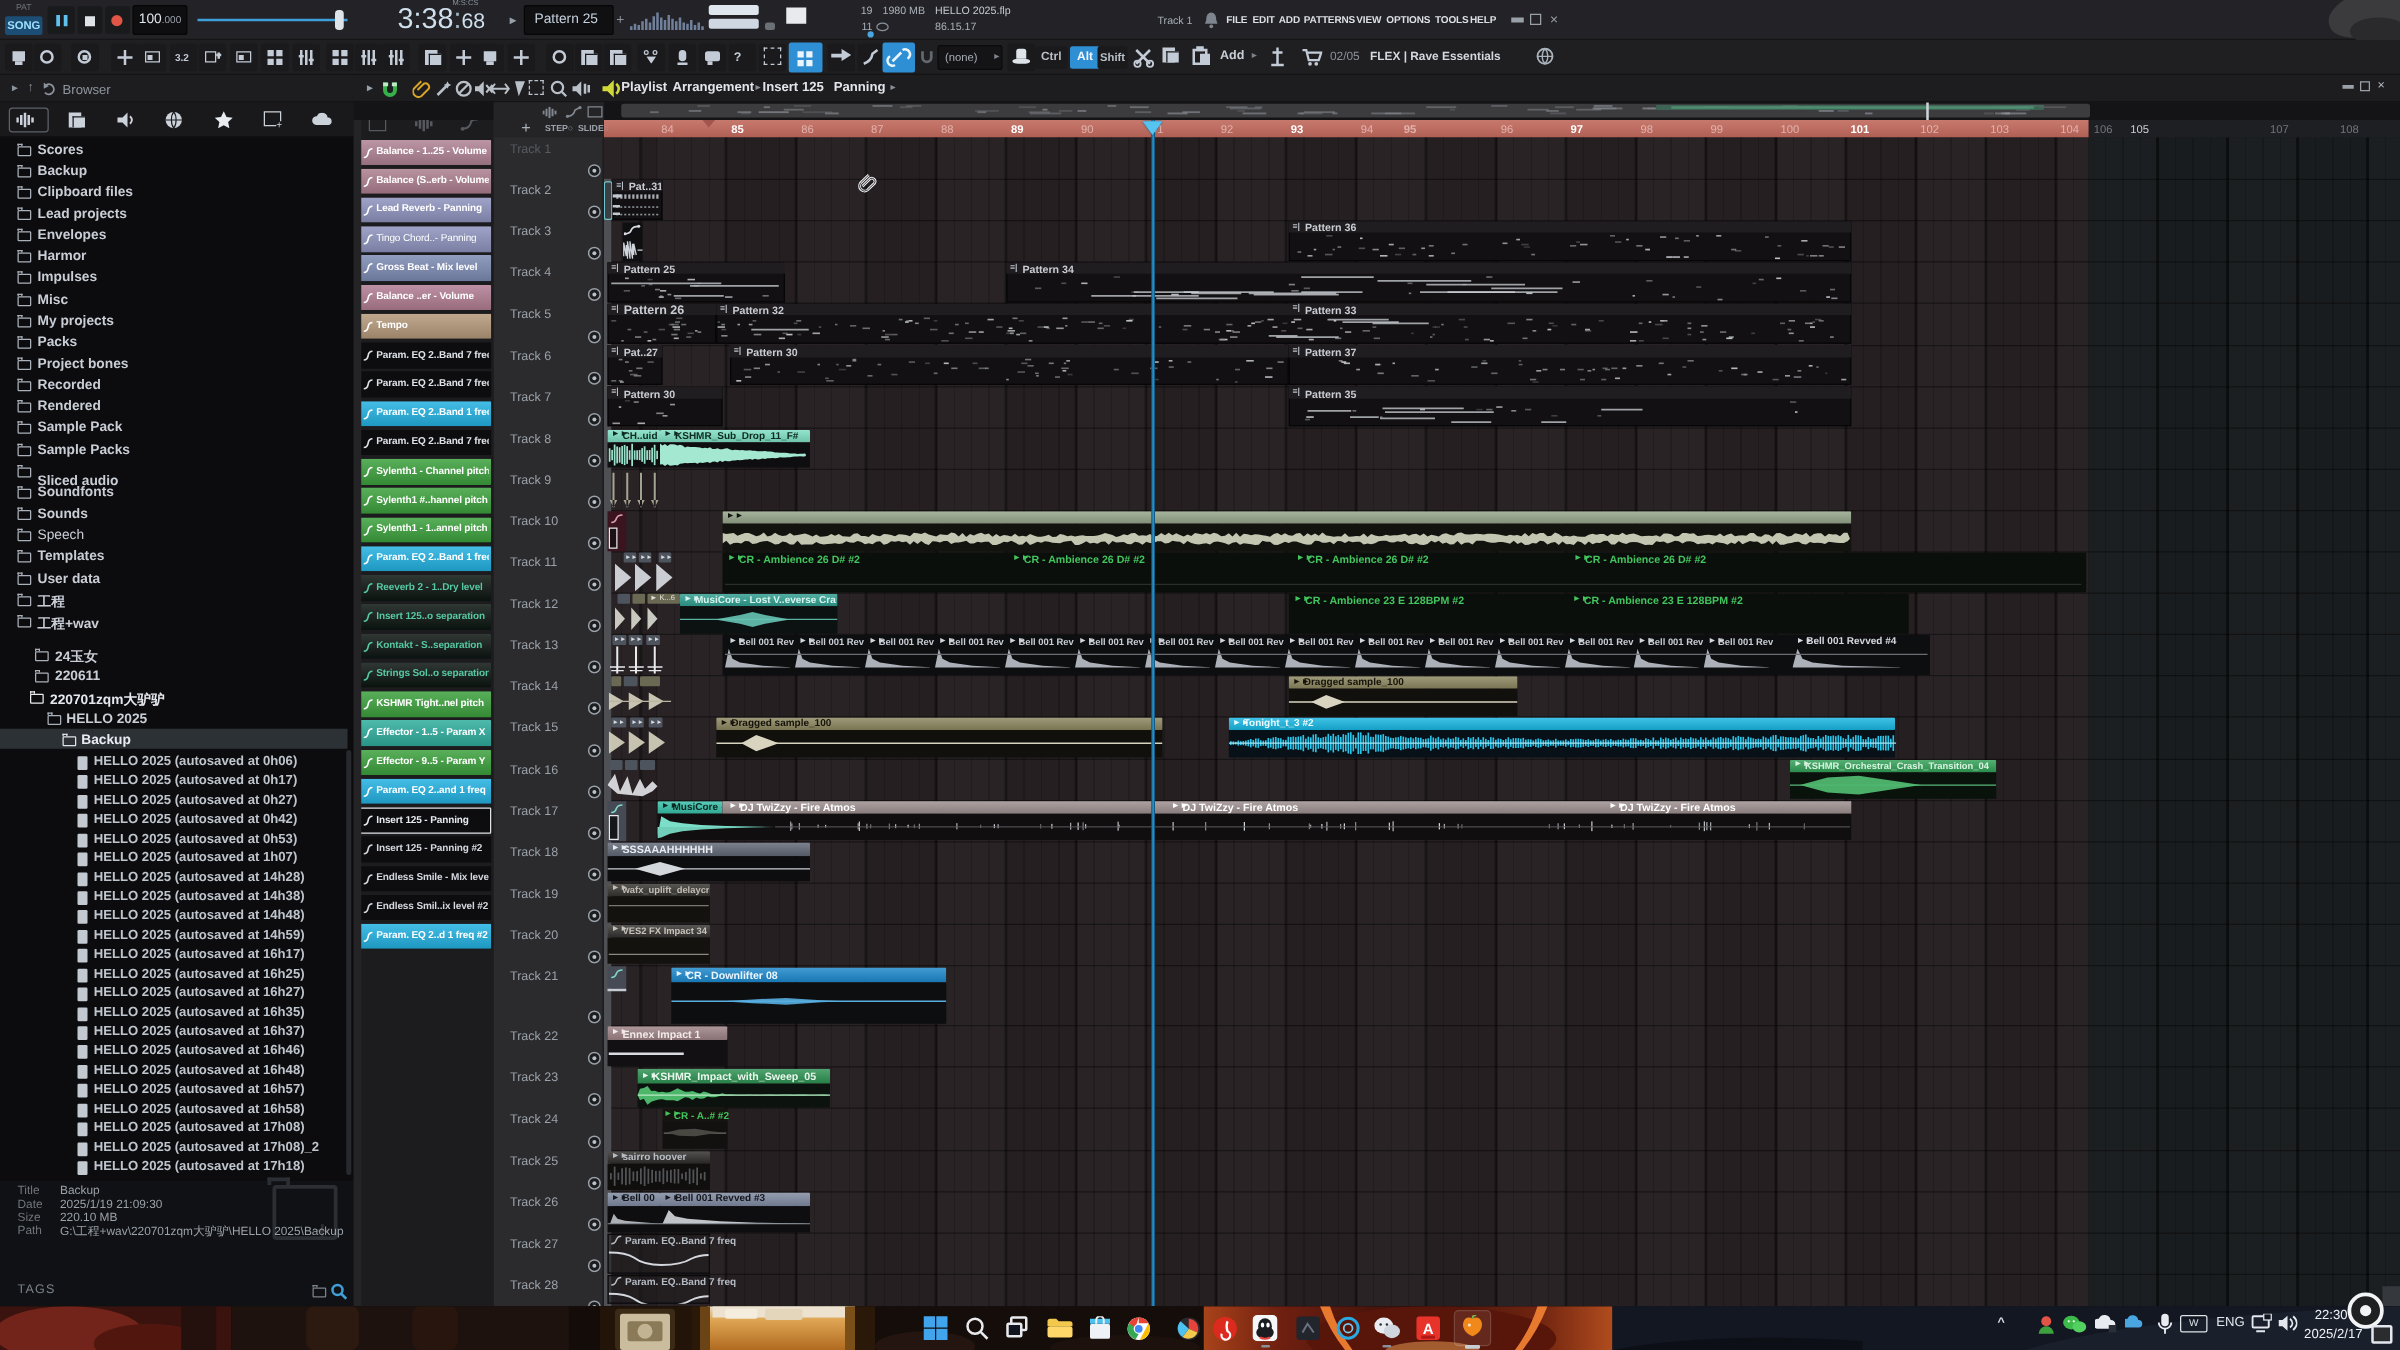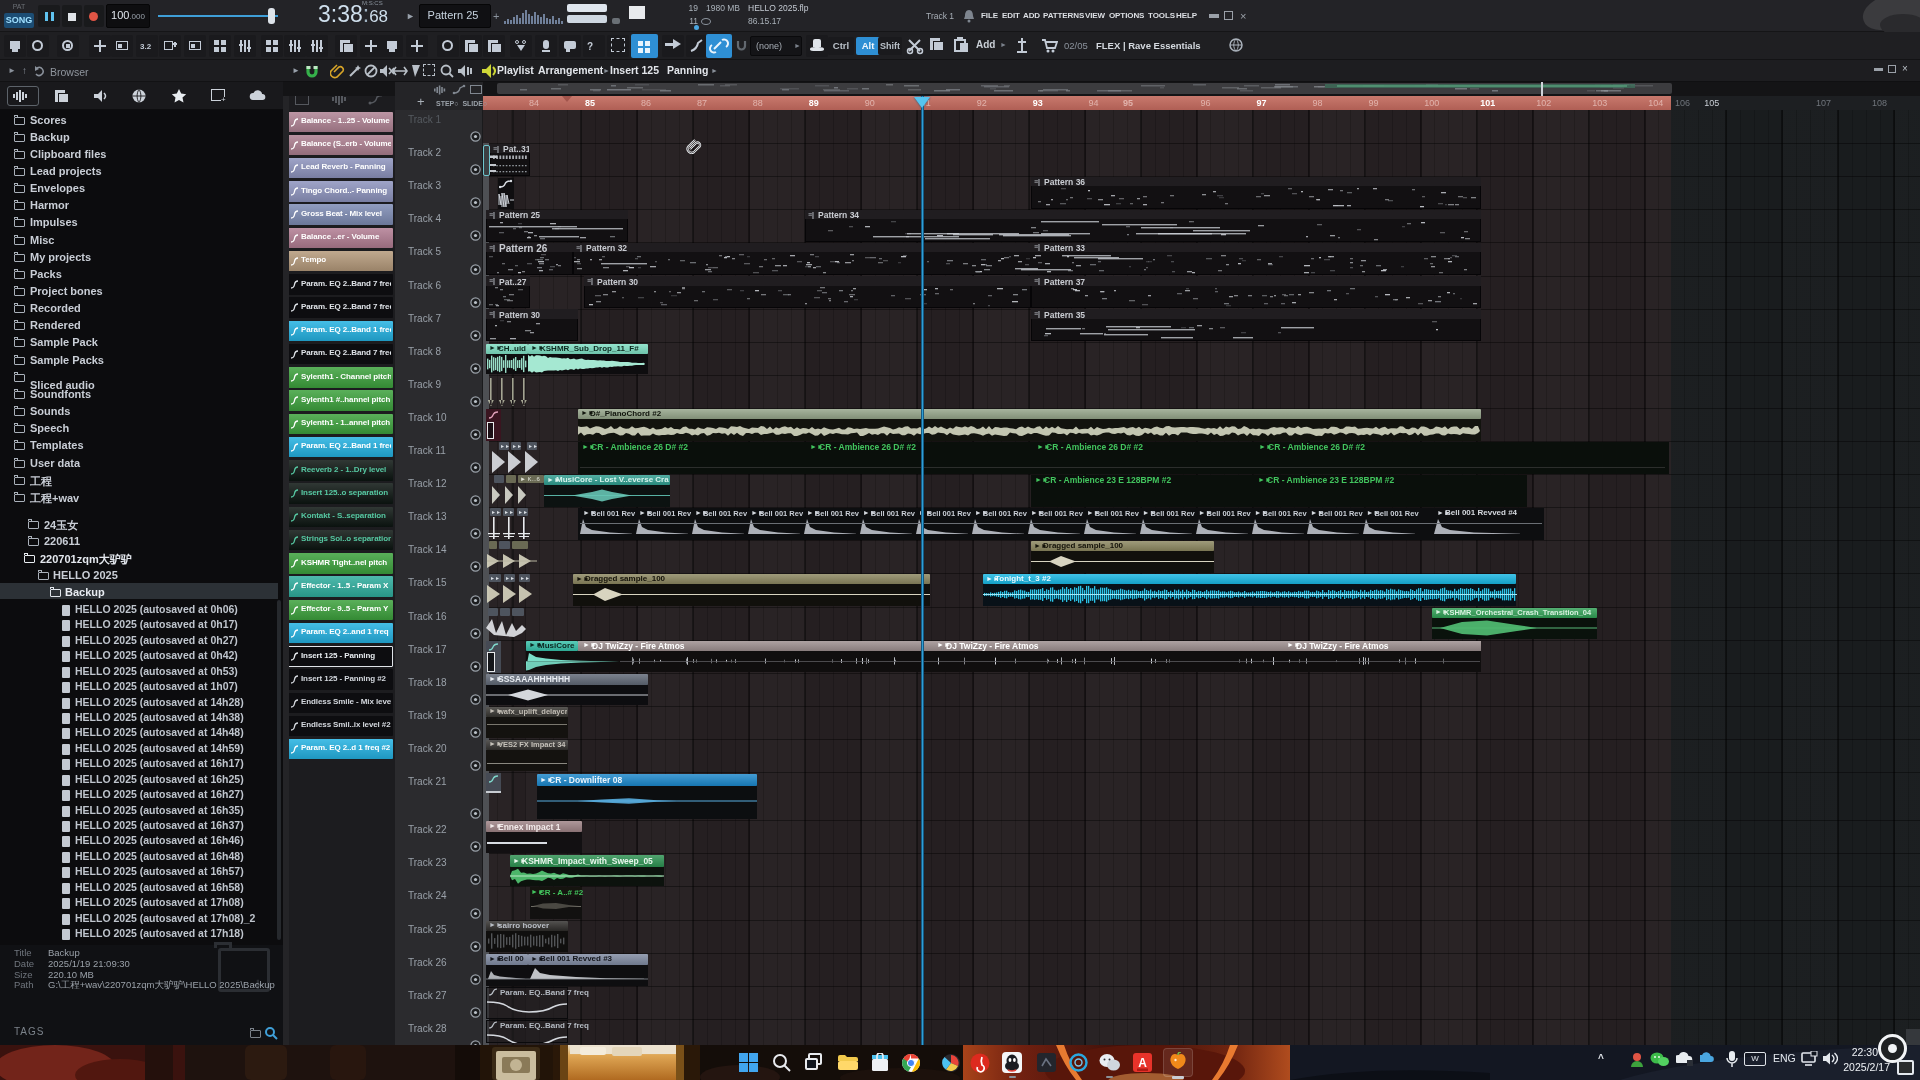--- a/index.html
+++ b/index.html
@@ -406,21 +406,21 @@
       <div style="position:absolute;left:-1px;top:-3px;width:4px;height:2px;border:1px solid #aab1ba;border-bottom:none"></div>
     </div>
 <div style="position:absolute;left:30px;top:387.89999999999986px;width:240px;height:15px;font-size:11px;font-weight:bold;color:#c9ced6">Soundfonts</div>
 <div class="ab" style="left:14px;top:408.04999999999984px;width:11px;height:8px;border:1px solid #aab1ba;border-radius:1px">
       <div style="position:absolute;left:-1px;top:-3px;width:4px;height:2px;border:1px solid #aab1ba;border-bottom:none"></div>
     </div>
 <div style="position:absolute;left:30px;top:405.04999999999984px;width:240px;height:15px;font-size:11px;font-weight:bold;color:#c9ced6">Sounds</div>
 <div class="ab" style="left:14px;top:425.1999999999998px;width:11px;height:8px;border:1px solid #aab1ba;border-radius:1px">
       <div style="position:absolute;left:-1px;top:-3px;width:4px;height:2px;border:1px solid #aab1ba;border-bottom:none"></div>
     </div>
-<div style="position:absolute;left:30px;top:422.1999999999998px;width:240px;height:15px;font-size:11px;font-weight:bold;color:#c9ced6">Speech</div>
+<div style="position:absolute;left:30px;top:422.1999999999998px;width:240px;height:15px;font-size:11px;font-weight:normal;color:#c9ced6">Speech</div>
 <div class="ab" style="left:14px;top:442.3499999999998px;width:11px;height:8px;border:1px solid #aab1ba;border-radius:1px">
       <div style="position:absolute;left:-1px;top:-3px;width:4px;height:2px;border:1px solid #aab1ba;border-bottom:none"></div>
     </div>
 <div style="position:absolute;left:30px;top:439.3499999999998px;width:240px;height:15px;font-size:11px;font-weight:bold;color:#c9ced6">Templates</div>
 <div class="ab" style="left:14px;top:459.4999999999998px;width:11px;height:8px;border:1px solid #aab1ba;border-radius:1px">
       <div style="position:absolute;left:-1px;top:-3px;width:4px;height:2px;border:1px solid #aab1ba;border-bottom:none"></div>
     </div>
 <div style="position:absolute;left:30px;top:456.4999999999998px;width:240px;height:15px;font-size:11px;font-weight:bold;color:#c9ced6">User data</div>
 <div class="ab" style="left:14px;top:476.64999999999975px;width:11px;height:8px;border:1px solid #aab1ba;border-radius:1px">
       <div style="position:absolute;left:-1px;top:-3px;width:4px;height:2px;border:1px solid #aab1ba;border-bottom:none"></div>
@@ -542,21 +542,21 @@
 <div style="position:absolute;left:301px;top:139.24px;width:90px;height:12px;font-size:8px;font-weight:bold;color:#fff;white-space:nowrap;overflow:hidden;letter-spacing:-0.1px">Balance (S..erb - Volume</div>
 <div style="position:absolute;left:286px;top:157.98000000000002px;width:107px;height:20.5px;background:#8e94be;background-image:linear-gradient(180deg,rgba(255,255,255,0.15),rgba(0,0,0,0.15));border-radius:1px"></div>
 <svg class="ab" style="left:290px;top:163.98000000000002px" width="9" height="9">
       <path d="M1 8 Q4 8 4.5 4.5 Q5 1 8 1" stroke="#fff" stroke-width="1.3" fill="none"></path>
     </svg>
 <div style="position:absolute;left:301px;top:162.48000000000002px;width:90px;height:12px;font-size:8px;font-weight:bold;color:#fff;white-space:nowrap;overflow:hidden;letter-spacing:-0.1px">Lead Reverb - Panning</div>
 <div style="position:absolute;left:286px;top:181.22000000000003px;width:107px;height:20.5px;background:#8e94be;background-image:linear-gradient(180deg,rgba(255,255,255,0.15),rgba(0,0,0,0.15));border-radius:1px"></div>
 <svg class="ab" style="left:290px;top:187.22000000000003px" width="9" height="9">
       <path d="M1 8 Q4 8 4.5 4.5 Q5 1 8 1" stroke="#fff" stroke-width="1.3" fill="none"></path>
     </svg>
-<div style="position:absolute;left:301px;top:185.72000000000003px;width:90px;height:12px;font-size:8px;font-weight:bold;color:#fff;white-space:nowrap;overflow:hidden;letter-spacing:-0.1px">Tingo Chord..- Panning</div>
+<div style="position:absolute;left:301px;top:185.72000000000003px;width:90px;height:12px;font-size:8px;font-weight:normal;color:#fff;white-space:nowrap;overflow:hidden;letter-spacing:-0.1px">Tingo Chord..- Panning</div>
 <div style="position:absolute;left:286px;top:204.46000000000004px;width:107px;height:20.5px;background:#7e8cb4;background-image:linear-gradient(180deg,rgba(255,255,255,0.15),rgba(0,0,0,0.15));border-radius:1px"></div>
 <svg class="ab" style="left:290px;top:210.46000000000004px" width="9" height="9">
       <path d="M1 8 Q4 8 4.5 4.5 Q5 1 8 1" stroke="#fff" stroke-width="1.3" fill="none"></path>
     </svg>
 <div style="position:absolute;left:301px;top:208.96000000000004px;width:90px;height:12px;font-size:8px;font-weight:bold;color:#fff;white-space:nowrap;overflow:hidden;letter-spacing:-0.1px">Gross Beat - Mix level</div>
 <div style="position:absolute;left:286px;top:227.70000000000005px;width:107px;height:20.5px;background:#b27d93;background-image:linear-gradient(180deg,rgba(255,255,255,0.15),rgba(0,0,0,0.15));border-radius:1px"></div>
 <svg class="ab" style="left:290px;top:233.70000000000005px" width="9" height="9">
       <path d="M1 8 Q4 8 4.5 4.5 Q5 1 8 1" stroke="#fff" stroke-width="1.3" fill="none"></path>
     </svg>
 <div style="position:absolute;left:301px;top:232.20000000000005px;width:90px;height:12px;font-size:8px;font-weight:bold;color:#fff;white-space:nowrap;overflow:hidden;letter-spacing:-0.1px">Balance ..er - Volume</div>
@@ -1607,21 +1607,20 @@
       <path d="M24 0 h1.6 v28 h-1.6 Z M21.8 22 L24.8 28 L27.8 22 Z" fill="#cfd1b8" opacity="0.75"></path>
       <path d="M35 0 h1.6 v28 h-1.6 Z M32.8 22 L35.8 28 L38.8 22 Z" fill="#cfd1b8" opacity="0.75"></path>
     </svg>
 <div style="position:absolute;left:486px;top:408.90000000000003px;width:15px;height:32.0px;background:#3a1520"></div>
 <svg class="ab" style="left:488px;top:410.90000000000003px" width="12" height="9">
       <path d="M1 7 Q4 7 5 4 Q6 1 10 1" stroke="#e0a0b8" stroke-width="1.3" fill="none"></path>
     </svg>
 <div style="position:absolute;left:487px;top:421.90000000000003px;width:7px;height:17px;border:1.2px solid #e8eaec;background:#1c1016"></div>
 <div style="position:absolute;left:578px;top:408.90000000000003px;width:903px;height:10px;background:#93a388;background-image:linear-gradient(180deg,rgba(255,255,255,0.18),rgba(0,0,0,0.12));border-radius:1px"></div>
 <div style="position:absolute;left:581px;top:409.40000000000003px;width:6px;height:9px;font-size:7px;color:#10140c">►►</div>
-<div style="position:absolute;left:590px;top:408.90000000000003px;width:890px;height:10px;font-size:8px;font-weight:bold;color:#10140c;white-space:nowrap;overflow:hidden">D#_PianoChord #2</div>
 <div style="position:absolute;left:578px;top:418.90000000000003px;width:903px;height:22.0px;background:#12130e"></div>
 <svg class="ab" style="left:578px;top:421.90000000000003px" width="903" height="18">
       <path d="M0 9 L0 4.3 L3 5.1 L6 4.8 L9 4.3 L12 6.6 L15 5.3 L18 4.3 L21 4.4 L24 5.5 L27 6.9 L30 6.1 L33 4.0 L36 7.1 L39 6.4 L42 4.2 L45 5.9 L48 6.8 L51 6.4 L54 4.3 L57 6.3 L60 6.0 L63 5.3 L66 4.7 L69 5.8 L72 7.2 L75 5.5 L78 7.4 L81 7.2 L84 6.8 L87 5.1 L90 6.5 L93 5.1 L96 6.9 L99 7.1 L102 7.4 L105 5.0 L108 4.5 L111 6.7 L114 6.7 L117 7.5 L120 5.2 L123 6.4 L126 7.0 L129 5.2 L132 5.4 L135 5.9 L138 7.0 L141 5.3 L144 5.6 L147 6.0 L150 6.9 L153 4.2 L156 4.5 L159 5.1 L162 4.0 L165 5.5 L168 6.3 L171 7.1 L174 5.4 L177 5.7 L180 6.0 L183 4.0 L186 4.6 L189 7.1 L192 4.4 L195 7.5 L198 5.2 L201 6.4 L204 4.9 L207 4.2 L210 5.6 L213 4.8 L216 7.3 L219 5.2 L222 7.1 L225 5.9 L228 6.3 L231 7.2 L234 4.9 L237 7.2 L240 6.6 L243 7.2 L246 5.2 L249 6.4 L252 7.3 L255 7.4 L258 6.7 L261 5.7 L264 7.5 L267 7.4 L270 5.2 L273 5.7 L276 7.0 L279 6.4 L282 7.1 L285 6.5 L288 6.1 L291 6.7 L294 6.8 L297 6.7 L300 6.4 L303 5.6 L306 4.4 L309 5.2 L312 5.9 L315 7.5 L318 6.8 L321 5.3 L324 6.1 L327 4.5 L330 4.3 L333 6.5 L336 6.2 L339 6.5 L342 5.1 L345 7.2 L348 6.5 L351 4.4 L354 6.2 L357 4.1 L360 6.1 L363 4.6 L366 5.9 L369 7.2 L372 5.5 L375 6.8 L378 4.3 L381 5.0 L384 5.6 L387 4.3 L390 5.6 L393 4.1 L396 5.0 L399 6.9 L402 6.5 L405 4.5 L408 7.2 L411 4.1 L414 7.4 L417 4.9 L420 5.3 L423 6.1 L426 5.4 L429 5.5 L432 6.2 L435 6.5 L438 7.3 L441 5.2 L444 4.4 L447 6.2 L450 4.5 L453 6.1 L456 6.6 L459 4.7 L462 4.3 L465 7.2 L468 4.5 L471 6.4 L474 4.8 L477 6.5 L480 4.0 L483 6.3 L486 6.8 L489 7.3 L492 7.0 L495 7.2 L498 4.6 L501 7.4 L504 7.1 L507 6.7 L510 7.0 L513 4.8 L516 7.5 L519 5.1 L522 6.3 L525 7.0 L528 6.7 L531 5.7 L534 6.6 L537 6.1 L540 6.1 L543 5.6 L546 5.0 L549 6.5 L552 5.4 L555 5.0 L558 6.5 L561 4.8 L564 7.2 L567 5.8 L570 6.3 L573 7.1 L576 5.2 L579 4.5 L582 5.8 L585 6.3 L588 4.3 L591 4.0 L594 5.3 L597 5.5 L600 5.3 L603 5.0 L606 5.1 L609 5.6 L612 4.9 L615 4.9 L618 5.2 L621 5.6 L624 6.2 L627 6.8 L630 5.7 L633 6.4 L636 5.9 L639 6.9 L642 4.3 L645 7.0 L648 4.4 L651 5.5 L654 4.3 L657 4.4 L660 6.9 L663 6.5 L666 4.0 L669 5.2 L672 7.2 L675 6.6 L678 7.2 L681 6.4 L684 7.2 L687 7.4 L690 7.3 L693 5.8 L696 5.0 L699 5.7 L702 5.2 L705 5.2 L708 7.0 L711 5.0 L714 5.7 L717 6.0 L720 4.1 L723 5.9 L726 5.1 L729 4.8 L732 5.8 L735 7.0 L738 6.8 L741 6.5 L744 6.8 L747 6.1 L750 7.3 L753 4.8 L756 4.8 L759 5.3 L762 7.1 L765 6.7 L768 4.4 L771 4.4 L774 5.0 L777 4.5 L780 6.8 L783 6.5 L786 6.0 L789 5.8 L792 6.2 L795 6.6 L798 4.7 L801 6.9 L804 5.5 L807 4.7 L810 7.0 L813 6.3 L816 6.2 L819 6.5 L822 4.3 L825 4.4 L828 7.0 L831 7.3 L834 5.4 L837 5.7 L840 7.4 L843 4.5 L846 4.4 L849 5.5 L852 7.2 L855 6.8 L858 4.6 L861 5.1 L864 5.9 L867 4.2 L870 7.3 L873 5.1 L876 4.6 L879 4.6 L882 7.2 L885 5.0 L888 5.5 L891 5.3 L894 6.9 L897 4.1 L900 4.1  L902 9 L900 10.9 L897 12.4 L894 12.4 L891 12.1 L888 11.7 L885 11.3 L882 13.1 L879 12.3 L876 12.1 L873 12.3 L870 11.5 L867 13.6 L864 13.2 L861 11.4 L858 11.6 L855 12.4 L852 12.7 L849 13.7 L846 13.7 L843 10.7 L840 13.5 L837 10.5 L834 12.5 L831 13.2 L828 11.1 L825 11.3 L822 10.7 L819 12.0 L816 13.4 L813 10.5 L810 13.1 L807 11.9 L804 13.8 L801 12.5 L798 12.1 L795 11.5 L792 13.5 L789 12.1 L786 12.9 L783 12.8 L780 13.4 L777 11.5 L774 10.9 L771 11.2 L768 12.7 L765 10.9 L762 10.6 L759 11.7 L756 12.8 L753 11.1 L750 11.5 L747 10.9 L744 13.9 L741 13.7 L738 14.0 L735 12.7 L732 11.8 L729 11.5 L726 11.7 L723 13.2 L720 12.4 L717 11.0 L714 13.6 L711 13.5 L708 10.5 L705 10.8 L702 12.3 L699 12.2 L696 13.4 L693 11.2 L690 13.9 L687 11.7 L684 11.0 L681 13.9 L678 13.2 L675 13.3 L672 11.1 L669 13.9 L666 11.6 L663 12.1 L660 13.6 L657 10.9 L654 10.6 L651 12.7 L648 12.3 L645 13.8 L642 13.9 L639 11.8 L636 13.1 L633 10.6 L630 13.0 L627 12.1 L624 11.6 L621 11.5 L618 12.1 L615 12.1 L612 11.6 L609 10.6 L606 10.6 L603 10.6 L600 13.5 L597 12.0 L594 12.1 L591 13.7 L588 10.8 L585 13.4 L582 13.6 L579 12.0 L576 13.0 L573 10.6 L570 11.9 L567 10.6 L564 13.1 L561 13.9 L558 13.7 L555 12.3 L552 13.4 L549 12.9 L546 10.5 L543 11.6 L540 10.9 L537 12.0 L534 11.7 L531 10.6 L528 10.5 L525 10.9 L522 12.5 L519 13.4 L516 12.7 L513 13.6 L510 11.3 L507 11.4 L504 11.8 L501 10.7 L498 12.3 L495 10.9 L492 10.7 L489 13.4 L486 11.4 L483 12.1 L480 12.1 L477 10.7 L474 10.6 L471 13.5 L468 13.7 L465 13.1 L462 12.1 L459 11.1 L456 11.1 L453 12.3 L450 11.3 L447 12.7 L444 14.0 L441 13.8 L438 11.4 L435 11.3 L432 10.6 L429 13.7 L426 13.9 L423 13.4 L420 13.0 L417 12.6 L414 13.7 L411 11.6 L408 12.2 L405 13.7 L402 12.6 L399 11.8 L396 11.2 L393 11.5 L390 13.5 L387 12.6 L384 13.0 L381 13.5 L378 13.1 L375 12.4 L372 10.7 L369 13.3 L366 11.3 L363 11.1 L360 10.6 L357 12.3 L354 12.7 L351 10.9 L348 10.9 L345 12.1 L342 12.3 L339 11.3 L336 13.7 L333 12.0 L330 11.4 L327 13.3 L324 13.2 L321 11.6 L318 11.7 L315 12.0 L312 10.7 L309 13.7 L306 11.2 L303 11.3 L300 13.0 L297 12.1 L294 12.8 L291 11.0 L288 12.8 L285 13.9 L282 13.9 L279 10.6 L276 11.0 L273 11.3 L270 12.5 L267 12.3 L264 12.2 L261 11.4 L258 10.9 L255 12.1 L252 11.3 L249 12.8 L246 13.9 L243 11.0 L240 13.6 L237 13.8 L234 11.9 L231 10.6 L228 11.7 L225 11.4 L222 13.0 L219 13.9 L216 13.9 L213 11.3 L210 11.3 L207 12.0 L204 11.4 L201 12.8 L198 12.7 L195 10.5 L192 11.3 L189 12.0 L186 12.0 L183 13.1 L180 10.8 L177 10.8 L174 11.9 L171 11.1 L168 10.9 L165 13.9 L162 12.9 L159 10.7 L156 13.1 L153 10.9 L150 13.8 L147 11.2 L144 11.7 L141 10.7 L138 11.3 L135 11.0 L132 13.0 L129 13.8 L126 10.9 L123 11.4 L120 13.4 L117 12.5 L114 13.4 L111 11.6 L108 10.7 L105 12.1 L102 12.0 L99 10.9 L96 12.7 L93 13.1 L90 12.5 L87 12.9 L84 13.1 L81 13.5 L78 13.0 L75 11.6 L72 13.6 L69 13.6 L66 13.5 L63 13.7 L60 10.5 L57 13.5 L54 13.5 L51 11.7 L48 11.1 L45 13.2 L42 13.5 L39 12.0 L36 10.7 L33 11.0 L30 11.6 L27 12.8 L24 13.2 L21 10.9 L18 10.8 L15 12.7 L12 12.1 L9 12.3 L6 13.7 L3 10.5 L0 12.8  Z" fill="#d2d6bf" opacity="0.92"></path>
     </svg>
 <div style="position:absolute;left:499px;top:442.0px;width:10px;height:8px;background:#4e545e;border-radius:1px"></div>
 <div style="position:absolute;left:500px;top:443.0px;width:8px;height:6px;font-size:5px;color:#d8dce2">►►</div>
 <div style="position:absolute;left:511px;top:442.0px;width:10px;height:8px;background:#4e545e;border-radius:1px"></div>
 <div style="position:absolute;left:512px;top:443.0px;width:8px;height:6px;font-size:5px;color:#d8dce2">►►</div>
 <div style="position:absolute;left:527px;top:442.0px;width:10px;height:8px;background:#4e545e;border-radius:1px"></div>
 <div style="position:absolute;left:528px;top:443.0px;width:8px;height:6px;font-size:5px;color:#d8dce2">►►</div>

